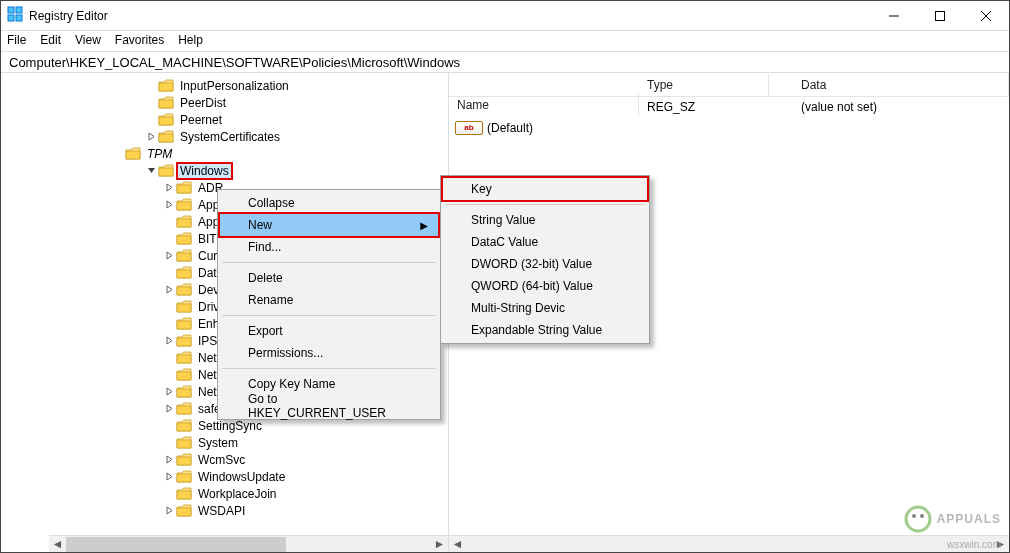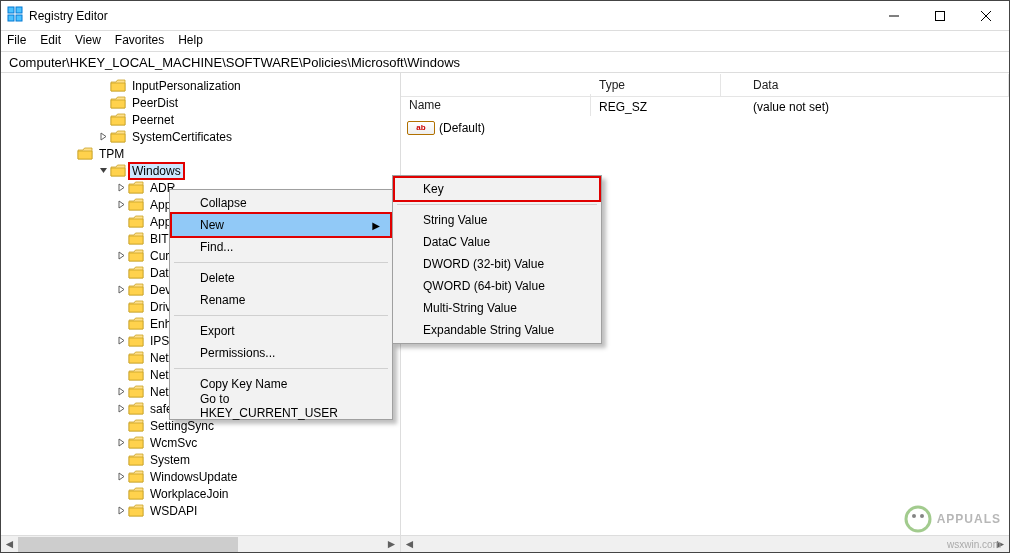--- a/index.html
+++ b/index.html
@@ -8,21 +8,21 @@
   .titlebar { height: 30px; display: flex; align-items: center; justify-content: space-between; border-bottom: 1px solid #ddd; background:#fff; }
   .titlebar-left { display: flex; align-items: center; gap: 6px; padding-left: 6px; }
   .titlebar-title { font-size: 12px; }
   .titlebar-controls { display: flex; }
   .tcbtn { width: 46px; height: 30px; display:flex; align-items:center; justify-content:center; }
   .menubar { height: 20px; display:flex; gap: 2px; align-items:flex-start; padding: 0 0; }
   .menubar span { padding: 2px 6px; }
   .addressbar { height: 22px; border-top:1px solid #ddd; border-bottom:1px solid #ddd; display:flex; align-items:center; padding: 0 6px; background:#fff;}
   .addressbar input { border:none; width:100%; outline:none; font-size:13px; }
   .content { display:flex; height: calc(553px - 30px - 20px - 22px - 2px); }
-  .tree-pane { width: 400px; border-right: 1px solid #ddd; overflow:hidden; position:relative; background:#fff; padding-top:4px;}
+  .tree-pane { width: 400px; border-right: 1px solid #ddd; overflow:hidden; position:relative; background:#fff; padding-top:4px;margin-left:48px;}
   .list-pane { flex:1; background:#fff; position:relative;}
   .list-header { display:flex; border-bottom:1px solid #e5e5e5; height:24px; align-items:center; }
   .list-header div { padding: 4px 8px; border-right:1px solid #e5e5e5; font-size:12px; color:#222; }
   .col-name { width:190px;margin-top:41px; }
   .col-type { width:130px; }
   .col-data { flex:1;margin-left:24px; }
   .list-row { display:flex; align-items:center; height:20px; }
   .list-row .col-name { display:flex; align-items:center; gap:4px; padding-left:6px;}
   .list-row .col-type { padding-left:8px;}
   .list-row .col-data { padding-left:8px;}
@@ -136,21 +136,21 @@
               </svg>
             </span>
             <span class="folder-icon">
               <svg class="folder-svg" width="16" height="14" viewBox="0 0 16 14">
                 <path d="M1 3 L6 3 L7.5 1 L15 1 L15 12 L1 12 Z" fill="#ffe08a" stroke="#c9a227" stroke-width="0.8"></path>
                 <path d="M1 4 L15 4 L15 12 L1 12 Z" fill="#ffd24d" stroke="#c9a227" stroke-width="0.8"></path>
               </svg>
             </span>
             <span class="node-label">SystemCertificates</span>
           </li>
-          <li style="padding-left: 62px;">
+          <li style="padding-left: 62px; font-style: italic;">
             <span class="expander"></span>
             <span class="folder-icon">
               <svg class="folder-svg" width="16" height="14" viewBox="0 0 16 14">
                 <path d="M1 3 L6 3 L7.5 1 L15 1 L15 12 L1 12 Z" fill="#ffe08a" stroke="#c9a227" stroke-width="0.8"></path>
                 <path d="M1 4 L15 4 L15 12 L1 12 Z" fill="#ffd24d" stroke="#c9a227" stroke-width="0.8"></path>
               </svg>
             </span>
             <span class="node-label">TPM</span>
           </li>
           <li style="padding-left: 95px;">
@@ -339,42 +339,42 @@
             <span class="expander"></span>
             <span class="folder-icon">
               <svg class="folder-svg" width="16" height="14" viewBox="0 0 16 14">
                 <path d="M1 3 L6 3 L7.5 1 L15 1 L15 12 L1 12 Z" fill="#ffe08a" stroke="#c9a227" stroke-width="0.8"></path>
                 <path d="M1 4 L15 4 L15 12 L1 12 Z" fill="#ffd24d" stroke="#c9a227" stroke-width="0.8"></path>
               </svg>
             </span>
             <span class="node-label">SettingSync</span>
           </li>
           <li style="padding-left: 113px;">
+            <span class="expander"></span>
+            <span class="folder-icon">
+              <svg class="folder-svg" width="16" height="14" viewBox="0 0 16 14">
+                <path d="M1 3 L6 3 L7.5 1 L15 1 L15 12 L1 12 Z" fill="#ffe08a" stroke="#c9a227" stroke-width="0.8"></path>
+                <path d="M1 4 L15 4 L15 12 L1 12 Z" fill="#ffd24d" stroke="#c9a227" stroke-width="0.8"></path>
+              </svg>
+            </span>
+            <span class="node-label">System</span>
+          </li>
+          <li style="padding-left: 113px;">
             <span class="expander">
               <svg width="9" height="9">
                 <path d="M2 1 L7 4.5 L2 8 Z" fill="none" stroke="#606060" stroke-width="1"></path>
               </svg>
             </span>
             <span class="folder-icon">
               <svg class="folder-svg" width="16" height="14" viewBox="0 0 16 14">
                 <path d="M1 3 L6 3 L7.5 1 L15 1 L15 12 L1 12 Z" fill="#ffe08a" stroke="#c9a227" stroke-width="0.8"></path>
                 <path d="M1 4 L15 4 L15 12 L1 12 Z" fill="#ffd24d" stroke="#c9a227" stroke-width="0.8"></path>
               </svg>
             </span>
             <span class="node-label">WcmSvc</span>
-          </li>
-          <li style="padding-left: 113px;">
-            <span class="expander"></span>
-            <span class="folder-icon">
-              <svg class="folder-svg" width="16" height="14" viewBox="0 0 16 14">
-                <path d="M1 3 L6 3 L7.5 1 L15 1 L15 12 L1 12 Z" fill="#ffe08a" stroke="#c9a227" stroke-width="0.8"></path>
-                <path d="M1 4 L15 4 L15 12 L1 12 Z" fill="#ffd24d" stroke="#c9a227" stroke-width="0.8"></path>
-              </svg>
-            </span>
-            <span class="node-label">System</span>
           </li>
           <li style="padding-left: 113px;">
             <span class="expander">
               <svg width="9" height="9">
                 <path d="M2 1 L7 4.5 L2 8 Z" fill="none" stroke="#606060" stroke-width="1"></path>
               </svg>
             </span>
             <span class="folder-icon">
               <svg class="folder-svg" width="16" height="14" viewBox="0 0 16 14">
                 <path d="M1 3 L6 3 L7.5 1 L15 1 L15 12 L1 12 Z" fill="#ffe08a" stroke="#c9a227" stroke-width="0.8"></path>
@@ -448,21 +448,21 @@
           </div>
         </div>
 
       <div class="context-menu" id="ctx2" style="left:-9px; top:102px; width:210px;">
           <div class="item hovered2 highlight-box">Key</div>
           <div class="sep"></div>
           <div class="item">String Value</div>
           <div class="item">DataC Value</div>
           <div class="item">DWORD (32-bit) Value</div>
           <div class="item">QWORD (64-bit) Value</div>
-          <div class="item">Multi-String Value</div>
+          <div class="item">Multi-String Devic</div>
           <div class="item">Expandable String Value</div>
         </div>
 
       <div class="scrollbar-h">
         <div class="arrow-btn">◄</div>
         <div class="arrow-btn" style="margin-left:auto">►</div>
       </div>
 
       <div class="watermark">
         <svg width="30" height="30" viewBox="0 0 30 30">

